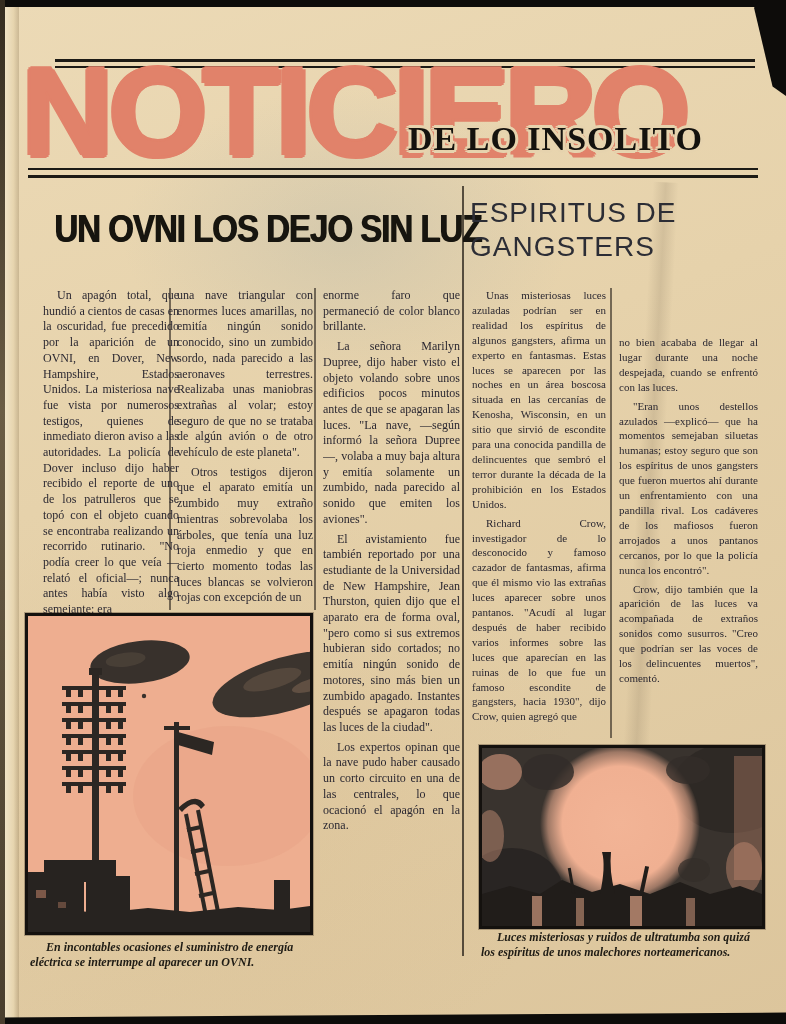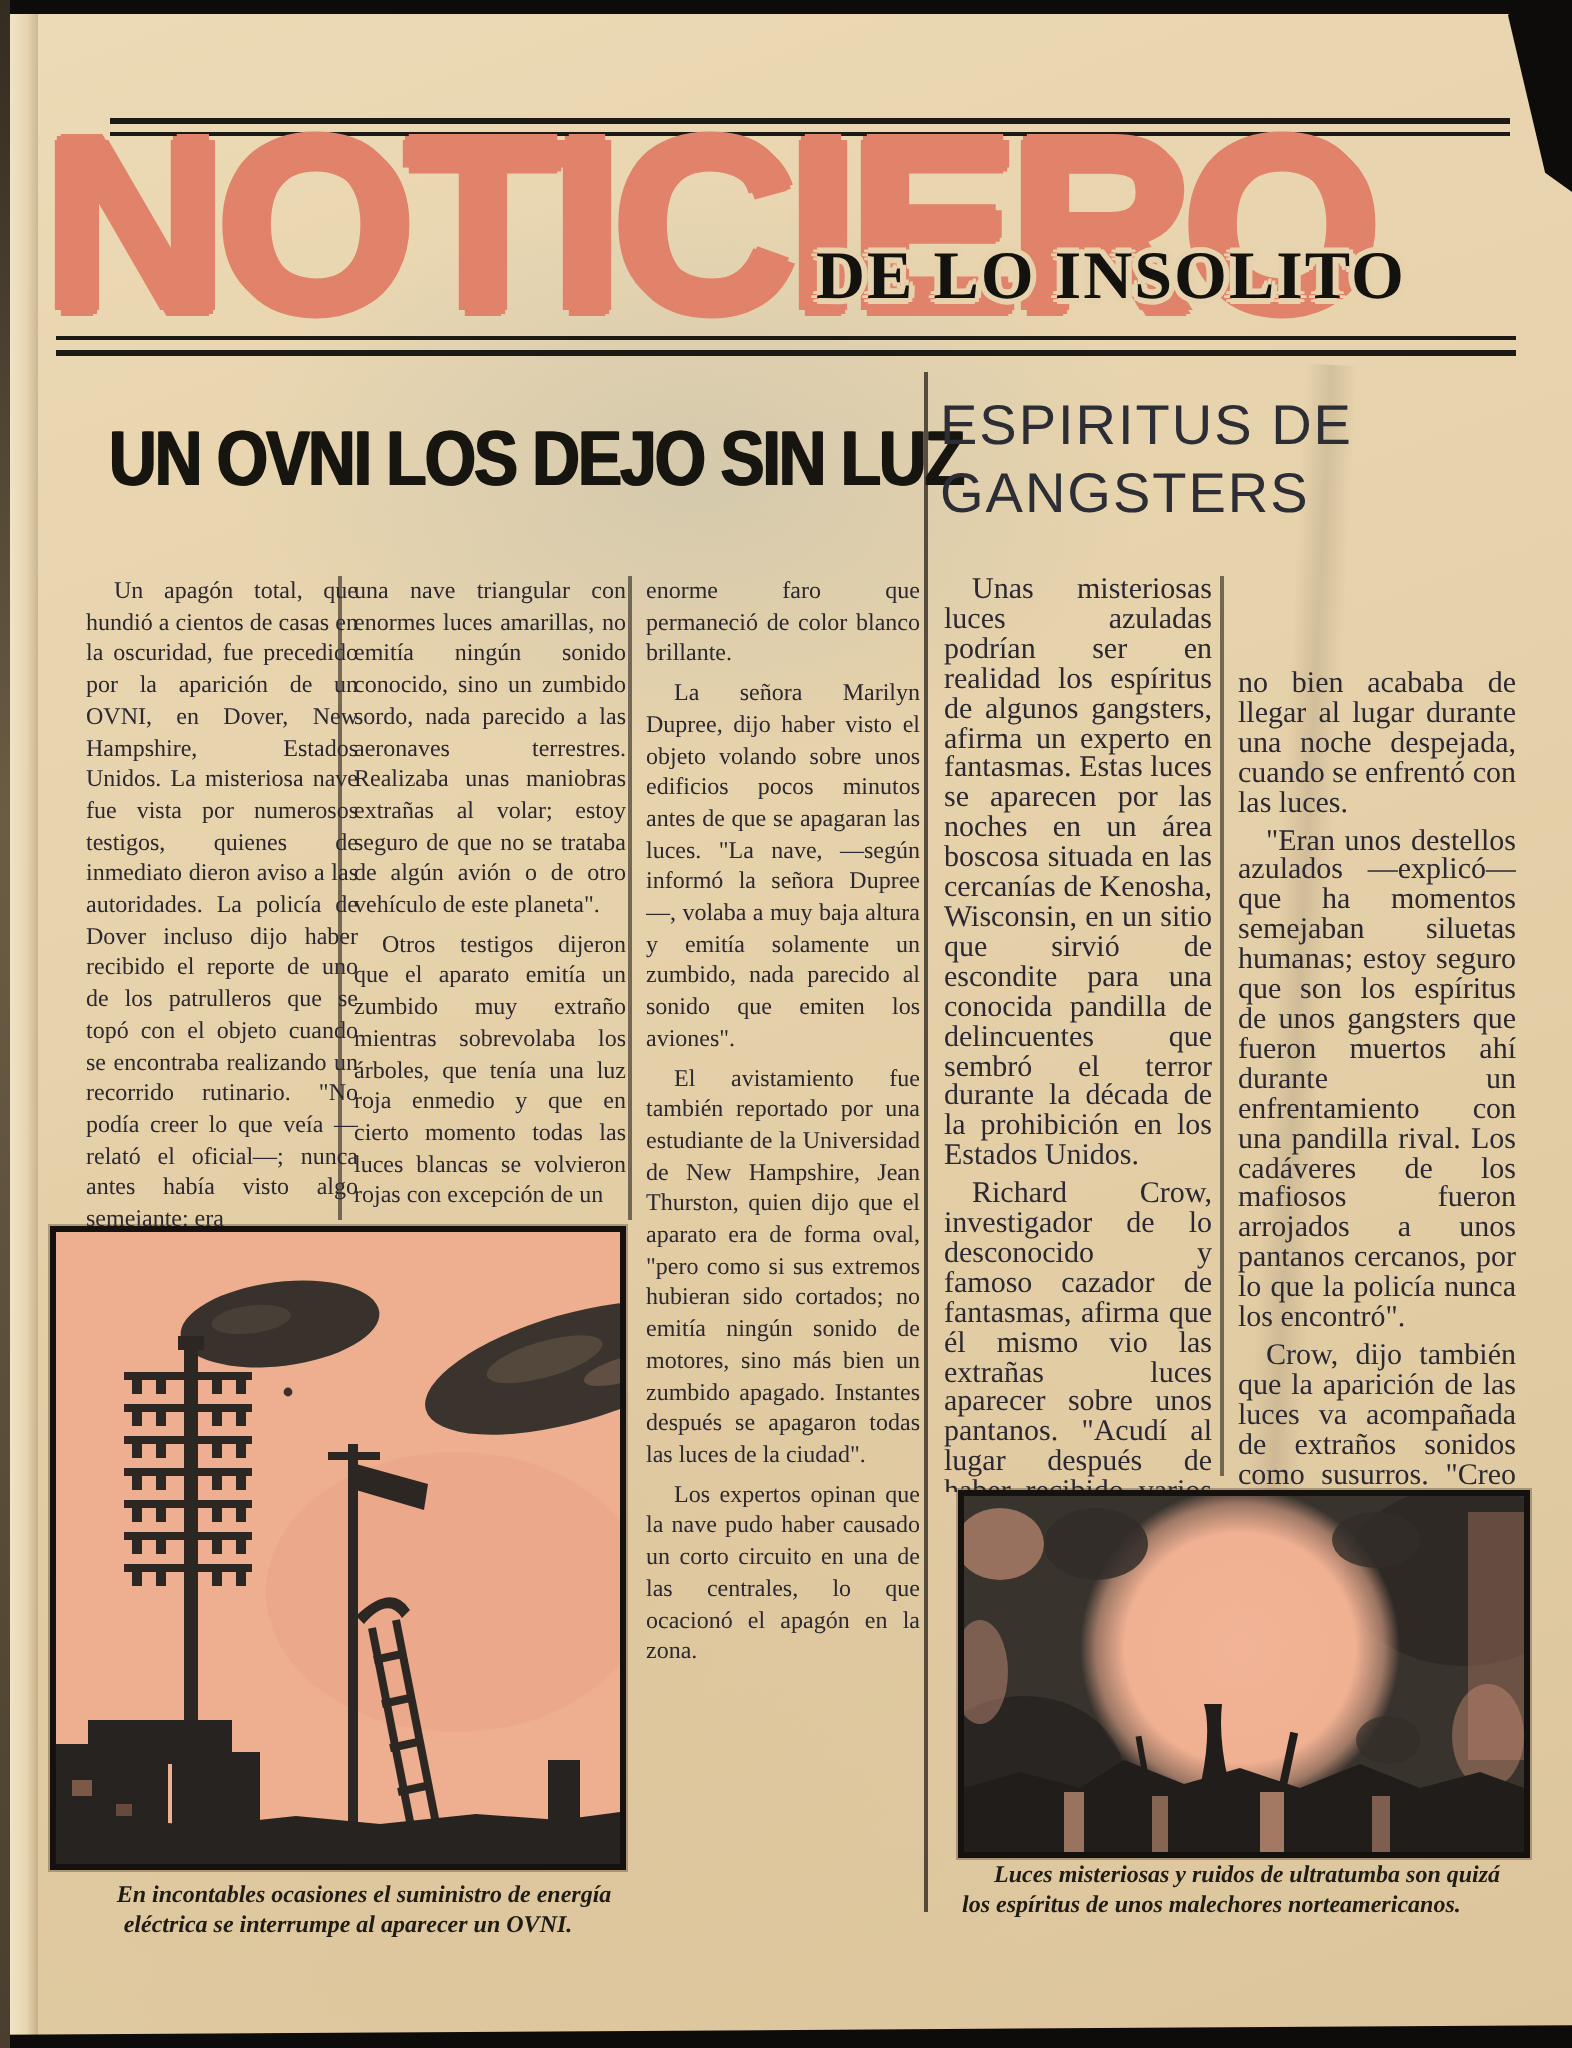--- a/index.html
+++ b/index.html
@@ -70,41 +70,41 @@
   .vline{position:absolute;width:2px;background:rgba(32,27,20,.72);z-index:1;}
   .div-main{left:462px;top:186px;height:770px;}
   .div-c1{left:169px;top:288px;height:322px;width:1.5px;background:rgba(40,34,26,.6);}
   .div-c2{left:314px;top:288px;height:322px;width:1.5px;background:rgba(40,34,26,.6);}
   .div-c4{left:610px;top:288px;height:450px;width:1.5px;background:rgba(40,34,26,.6);}
 
   
   .col{position:absolute;top:288px;overflow:hidden;color:#2b2831;z-index:2;
     font-family:"Liberation Serif", serif;hyphens:auto;}
   .colA{font-size:12px;line-height:15.7px;}
-  .colB{font-size:15px;line-height:14.9px;}
+  .colB{font-size:11px;line-height:14.9px;}
   .col1{left:43px;width:136px;height:326px;}
   .col2{left:177px;width:136px;height:326px;}
   .col3{left:323px;width:137px;height:674px;}
   .col4{left:472px;width:134px;height:458px;}
   .col5{left:619px;width:139px;height:458px;margin-top:47px;}
   .para{margin:0 0 4px;text-indent:14px;text-align:justify;}
   .para.no-indent{text-indent:0;}
 
   
   figure{margin:0;padding:0;}
   .photo{position:absolute;border:3px solid #14110e;background:#eeae90;z-index:2;
     box-shadow:0 0 0 1px rgba(70,55,40,.35);}
   .photo-ufo{left:25px;top:613px;width:282px;height:316px;}
   .photo-ghost{left:479px;top:745px;width:280px;height:178px;}
   .photo svg{display:block;width:100%;height:100%;}
 
   .caption{position:absolute;z-index:2;color:#1f1c15;
     font-family:"Liberation Serif", serif;font-style:italic;font-weight:bold;
     font-size:12px;line-height:14.5px;text-indent:16px;}
-  .cap-left{left:30px;top:940px;width:288px;text-align:center;}
+  .cap-left{left:30px;top:940px;width:288px;}
   .cap-right{left:481px;top:930px;width:286px;}
 </style>
 </head>
 <body>
 
 <div class="paper">
   <div class="crease"></div>
 
   <div class="rule-top"></div>
   <h1 class="masthead">NOTICIERO</h1>

